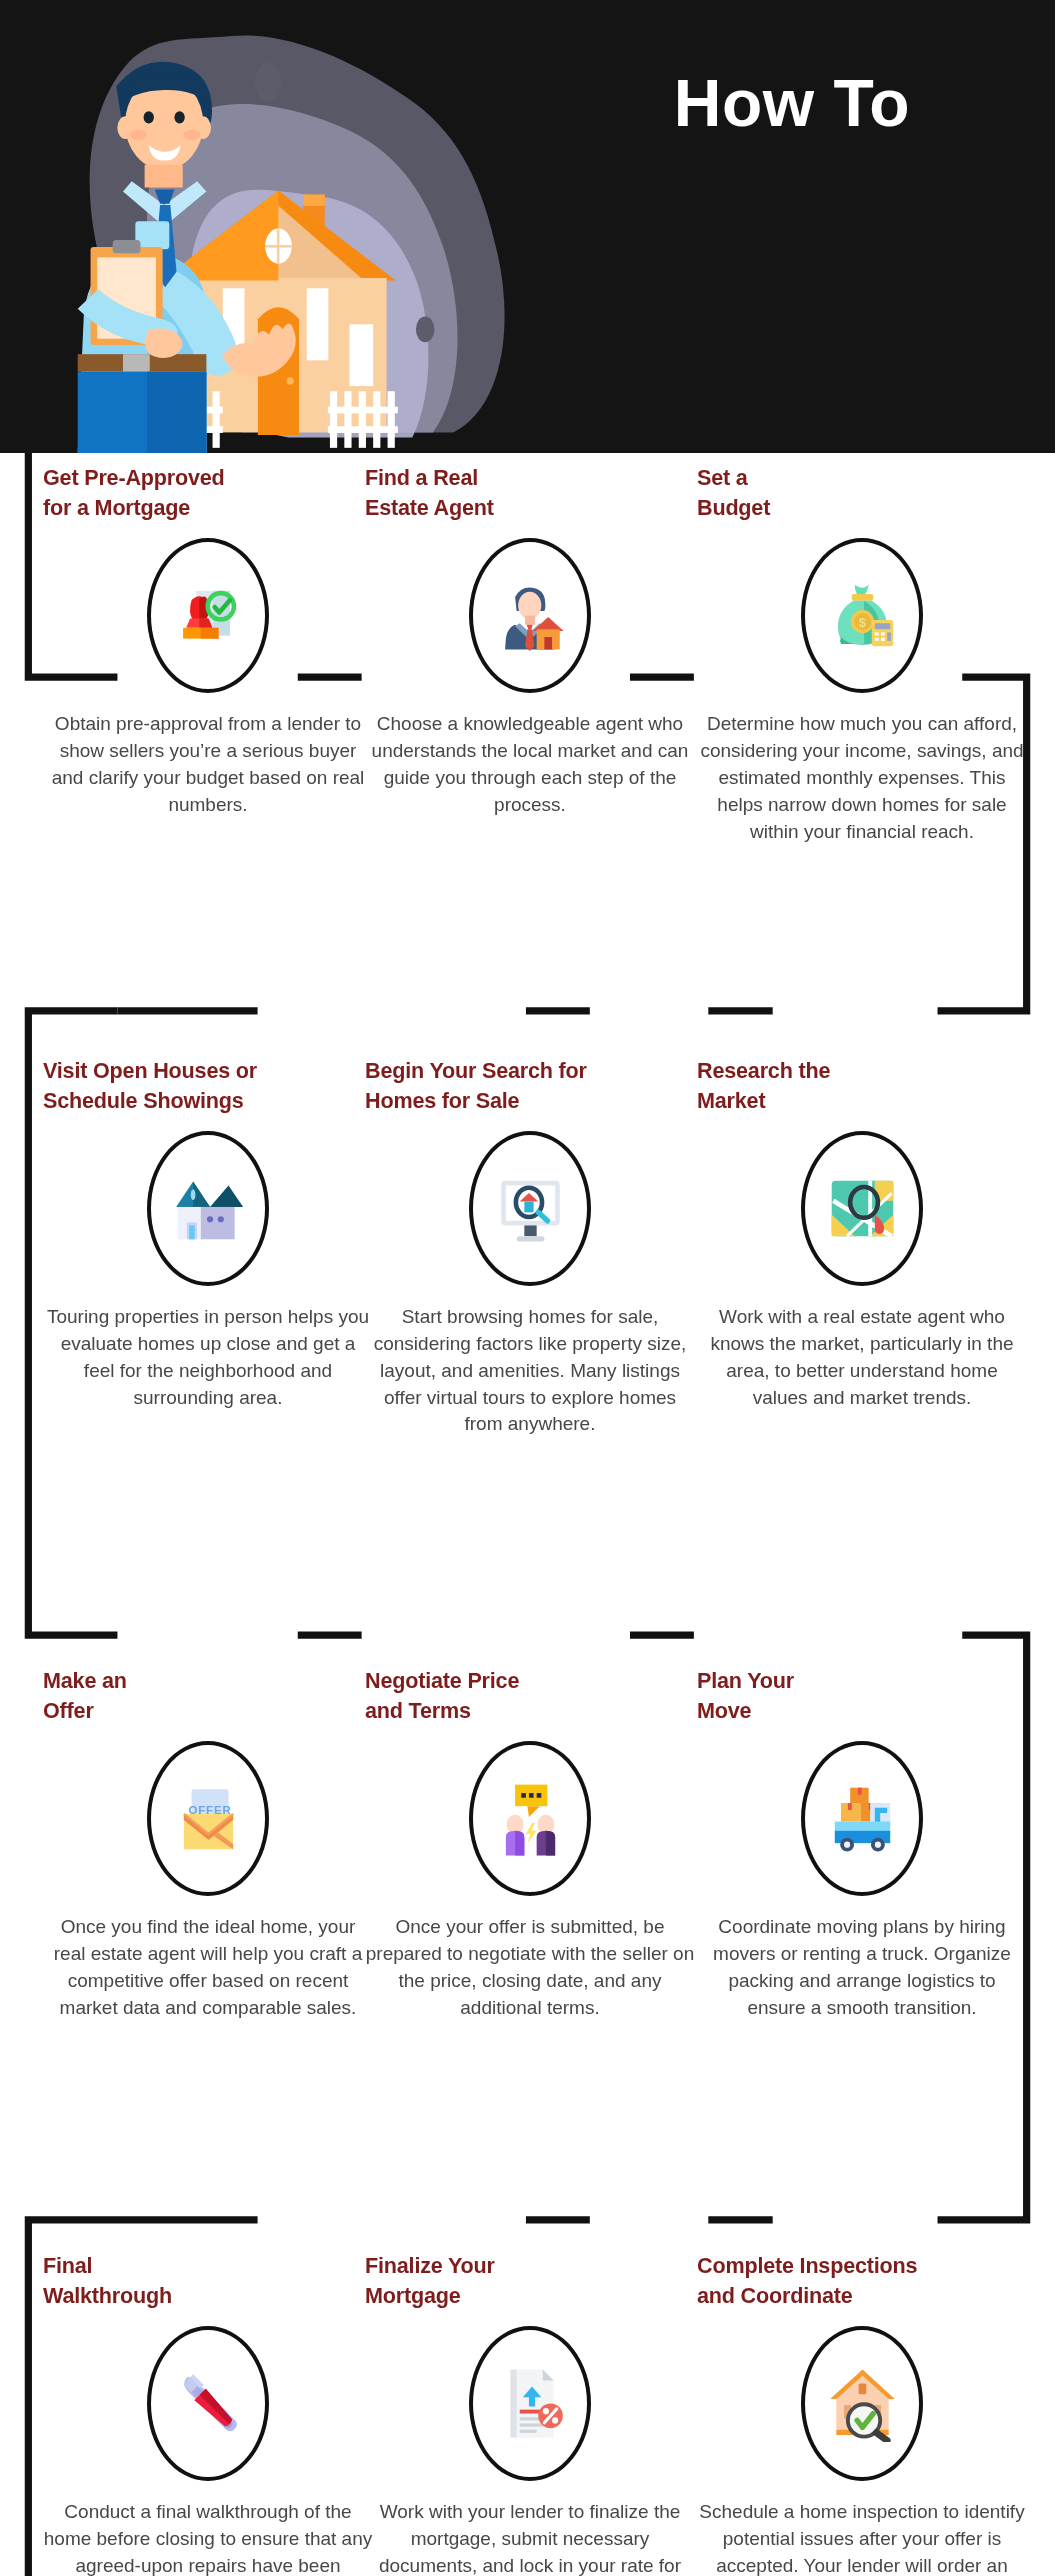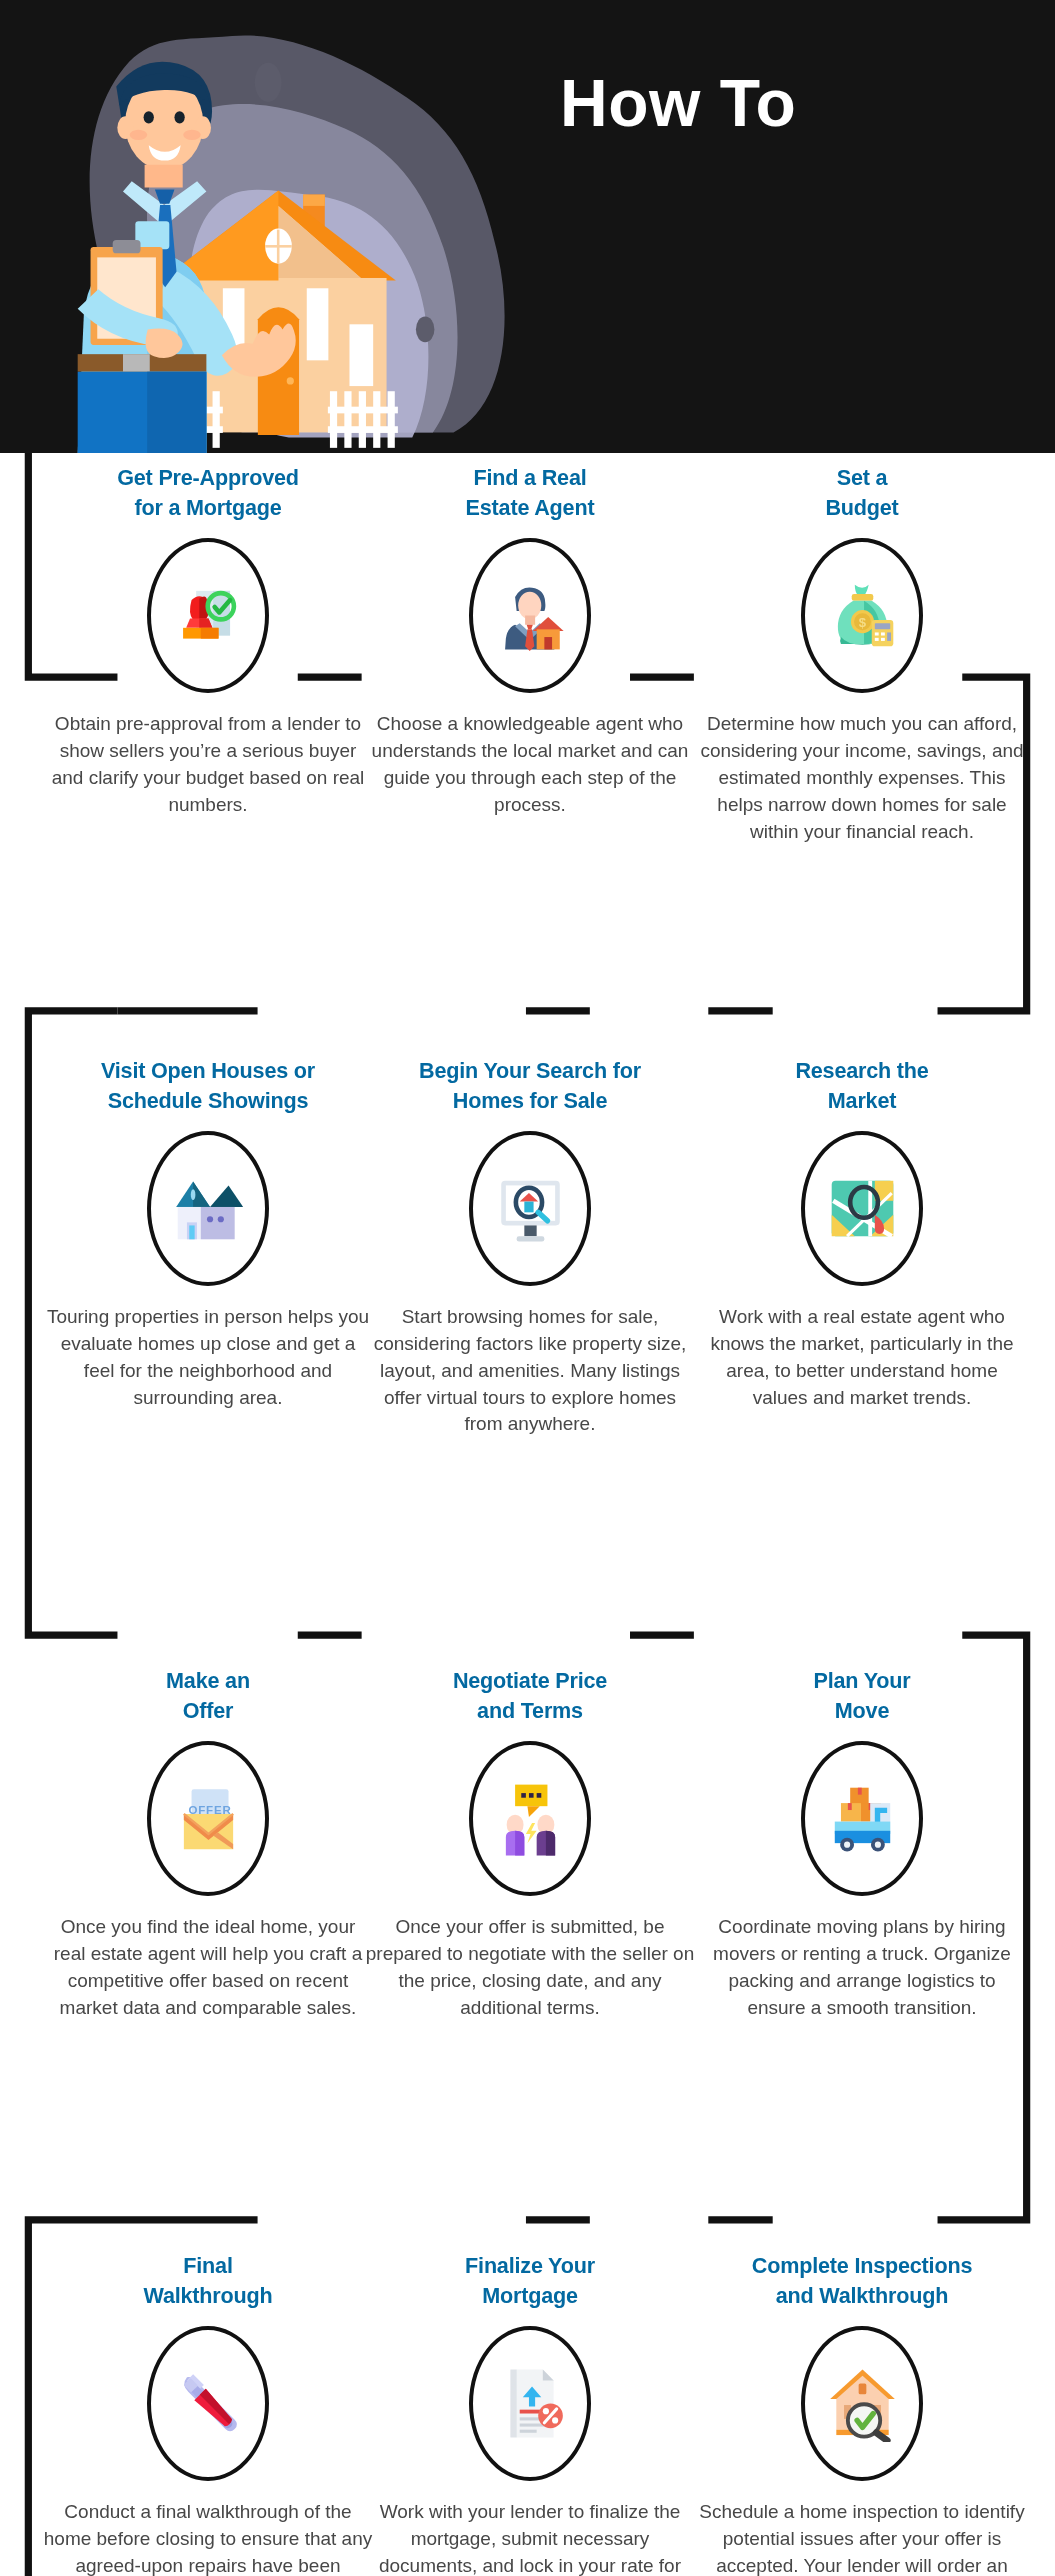--- a/index.html
+++ b/index.html
@@ -10,33 +10,33 @@
   }
 
   
   .header {
     position:absolute; left:0; top:0; width:1055px; height:453px;
     background:#141414; overflow:hidden;
   }
   .header-art { position:absolute; left:0; top:0; width:665px; height:453px; }
   .header-title {
     position:absolute; right:31px; top:57px; width:464px;
-    text-align:left; color:#ffffff;
+    text-align:center; color:#ffffff;
     font-size:66px; font-weight:bold; line-height:1.42;
     letter-spacing:0.5px;
   }
   .header-title .tline { display:block; }
 
   
   .flow { position:absolute; left:0; top:453px; width:1055px; height:2725px; }
   .flow svg.lines { position:absolute; left:0; top:0; width:1055px; height:2725px; }
 
   .step { position:absolute; width:330px; }
   .step-title {
-    text-align:center; color:#0369a1;
+    text-align:left; color:#7f1d1d;
     font-size:21.6px; font-weight:bold; line-height:1.38;
     letter-spacing:-0.2px;
   }
   .oval {
     position:relative; width:122px; height:155px; margin:15.5px auto 0 auto;
     border:4.6px solid #111111; border-radius:50%;
     background:#ffffff; display:flex; align-items:center; justify-content:center;
   }
   .oval svg { width:77px; height:77px; display:block; }
   .step-desc {
@@ -416,21 +416,21 @@
         <circle cx="82" cy="72" r="4" fill="#ffffff"></circle>
         <line x1="68" y1="75" x2="84" y2="57" stroke="#ffffff" stroke-width="4" stroke-linecap="round"></line>
       </svg>
     </div>
     <div class="step-desc">Work with your lender to finalize the mortgage, submit necessary documents, and lock in your rate for closing.</div>
   </div>
 
   <div class="step" style="left:697px; top:1798px;">
     <div class="step-title">
       <div>Complete Inspections</div>
-      <div>and Walkthrough</div>
+      <div>and Coordinate</div>
     </div>
     <div class="oval">
       <svg viewBox="0 0 100 100">
         <polygon points="50,6 92,44 8,44" fill="#f79a2e"></polygon>
         <polygon points="50,14 84,44 16,44" fill="#fbd0b0"></polygon>
         <rect x="16" y="44" width="68" height="40" fill="#fbd0b0"></rect>
         <rect x="16" y="84" width="68" height="7" fill="#f79a2e"></rect>
         <rect x="45" y="24" width="10" height="14" rx="2" fill="#e8863a"></rect>
         <g fill="#e8a878">
           <rect x="26" y="52" width="9" height="18"></rect>

